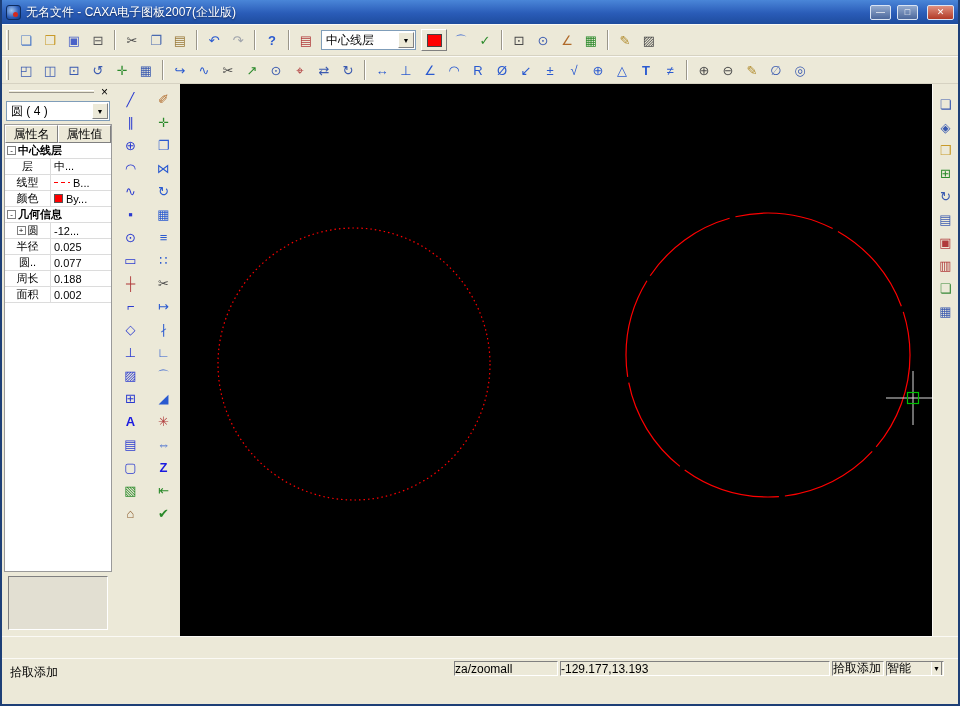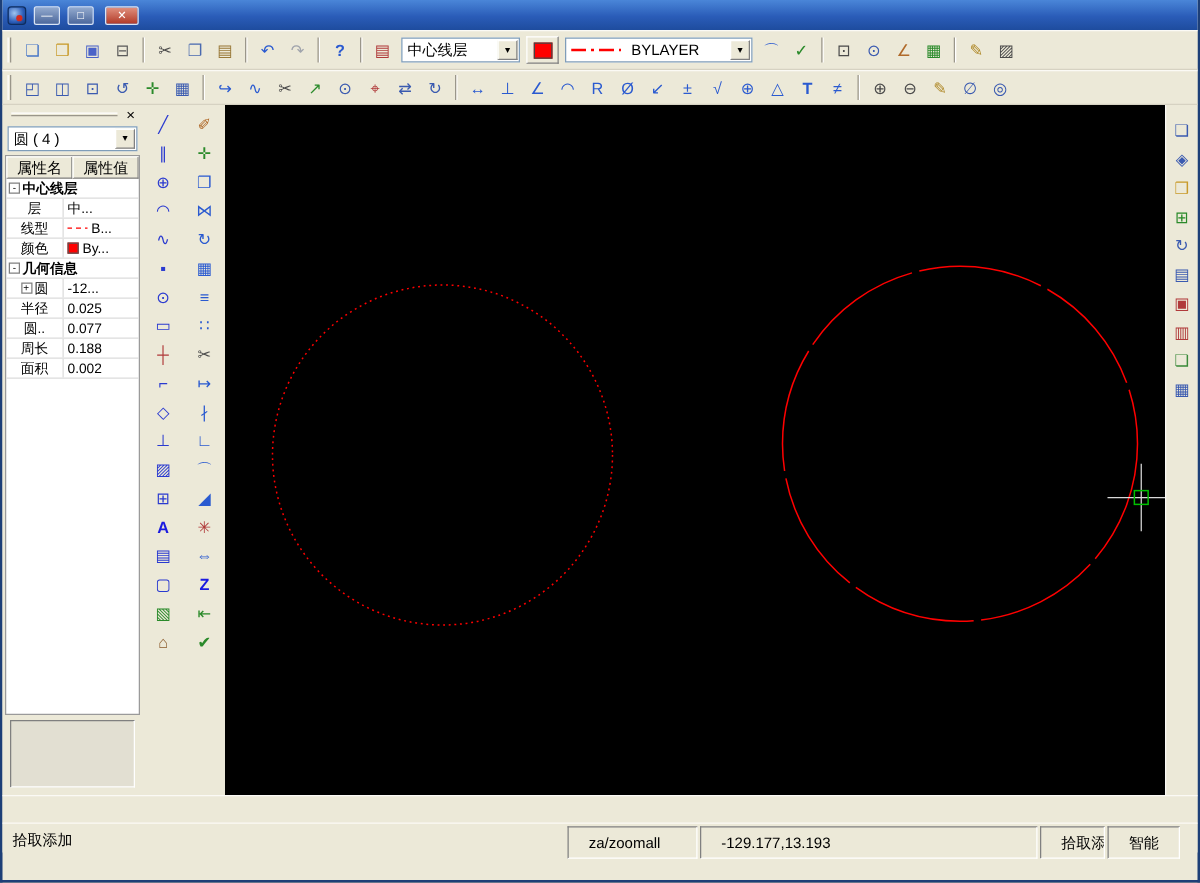--- a/index.html
+++ b/index.html
@@ -92,36 +92,37 @@
   .canvas { flex:1; background:#000; position:relative; }
   .canvas svg { position:absolute; inset:0; width:100%; height:100%; }
   
   .rtoolbar { width:26px; flex:0 0 26px; background:#ece9d8; border-left:1px solid #fbfaf5;
     display:flex; flex-direction:column; align-items:center; padding-top:10px; gap:2px; }
   .rtoolbar .tbtn { height:21px; }
   
   .dockstrip { flex:0 0 22px; background:#ece9d8; border-top:1px solid #fbfaf5; }
   .statusbar { flex:0 0 24px; position:relative; background:#ece9d8; border-top:1px solid #fbfaf5; }
   .sb-text { position:absolute; left:8px; top:5px; white-space:nowrap; }
-  .sb-field { position:absolute; top:2px; height:26px; border:1px solid; border-color:#808080 #fff #fff #808080;
-    display:flex; align-items:center; padding-left:16px; white-space:nowrap; overflow:hidden; }
+  .sb-field { position:absolute; top:2px; height:15px; border:1px solid; border-color:#808080 #fff #fff #808080;
+    display:flex; align-items:center; padding-left:0; white-space:nowrap; overflow:hidden; }
   .sb-cmd { left:452px; width:104px; }
   .sb-coords { left:558px; width:270px; }
   .sb-pick { left:830px; width:52px; }
   .sb-mode { left:884px; width:58px; padding-right:1px;gap:20px; }
   .mini-arrow { width:15px; height:15px; margin-left:auto; background:#ece9d8; border:1px solid;
     border-color:#fff #808080 #808080 #fff; font-size:7px; display:flex; align-items:center; justify-content:center; }
 </style>
 </head>
 <body>
 
 <div class="window">
 
   <div class="titlebar">
     <span class="app-icon"></span>
+    <span class="title-text">无名文件 - CAXA电子图板2007(企业版)</span>
     <span class="winbtn">—</span>
     <span class="winbtn">□</span>
     <span class="winbtn close">✕</span>
   </div>
 
 
   <div class="toolbar tb1">
     <span class="grip"></span>
     <span class="tgroup">
         <span class="tbtn">
@@ -170,25 +171,20 @@
           <span class="glyph" style="color: rgb(176, 58, 58);">▤</span>
         </span>
       </span>
     <span class="combo layer">
       <span class="cval">中心线层</span>
       <span class="dd-btn">▼</span>
     </span>
     <span class="colorbtn">
         <span class="swatch" id="cur-color" style="background-color: rgb(255, 0, 0);"></span>
       </span>
-    <span class="combo lstyle">
-      <span class="dashline"></span>
-      <span class="cval">BYLAYER</span>
-      <span class="dd-btn">▼</span>
-    </span>
     <span class="tgroup">
         <span class="tbtn">
           <span class="glyph" style="color: rgb(42, 90, 208);">⌒</span>
         </span>
         <span class="tbtn">
           <span class="glyph" style="color: rgb(42, 138, 42);">✓</span>
         </span>
       </span>
     <span class="sep"></span>
     <span class="tgroup">

